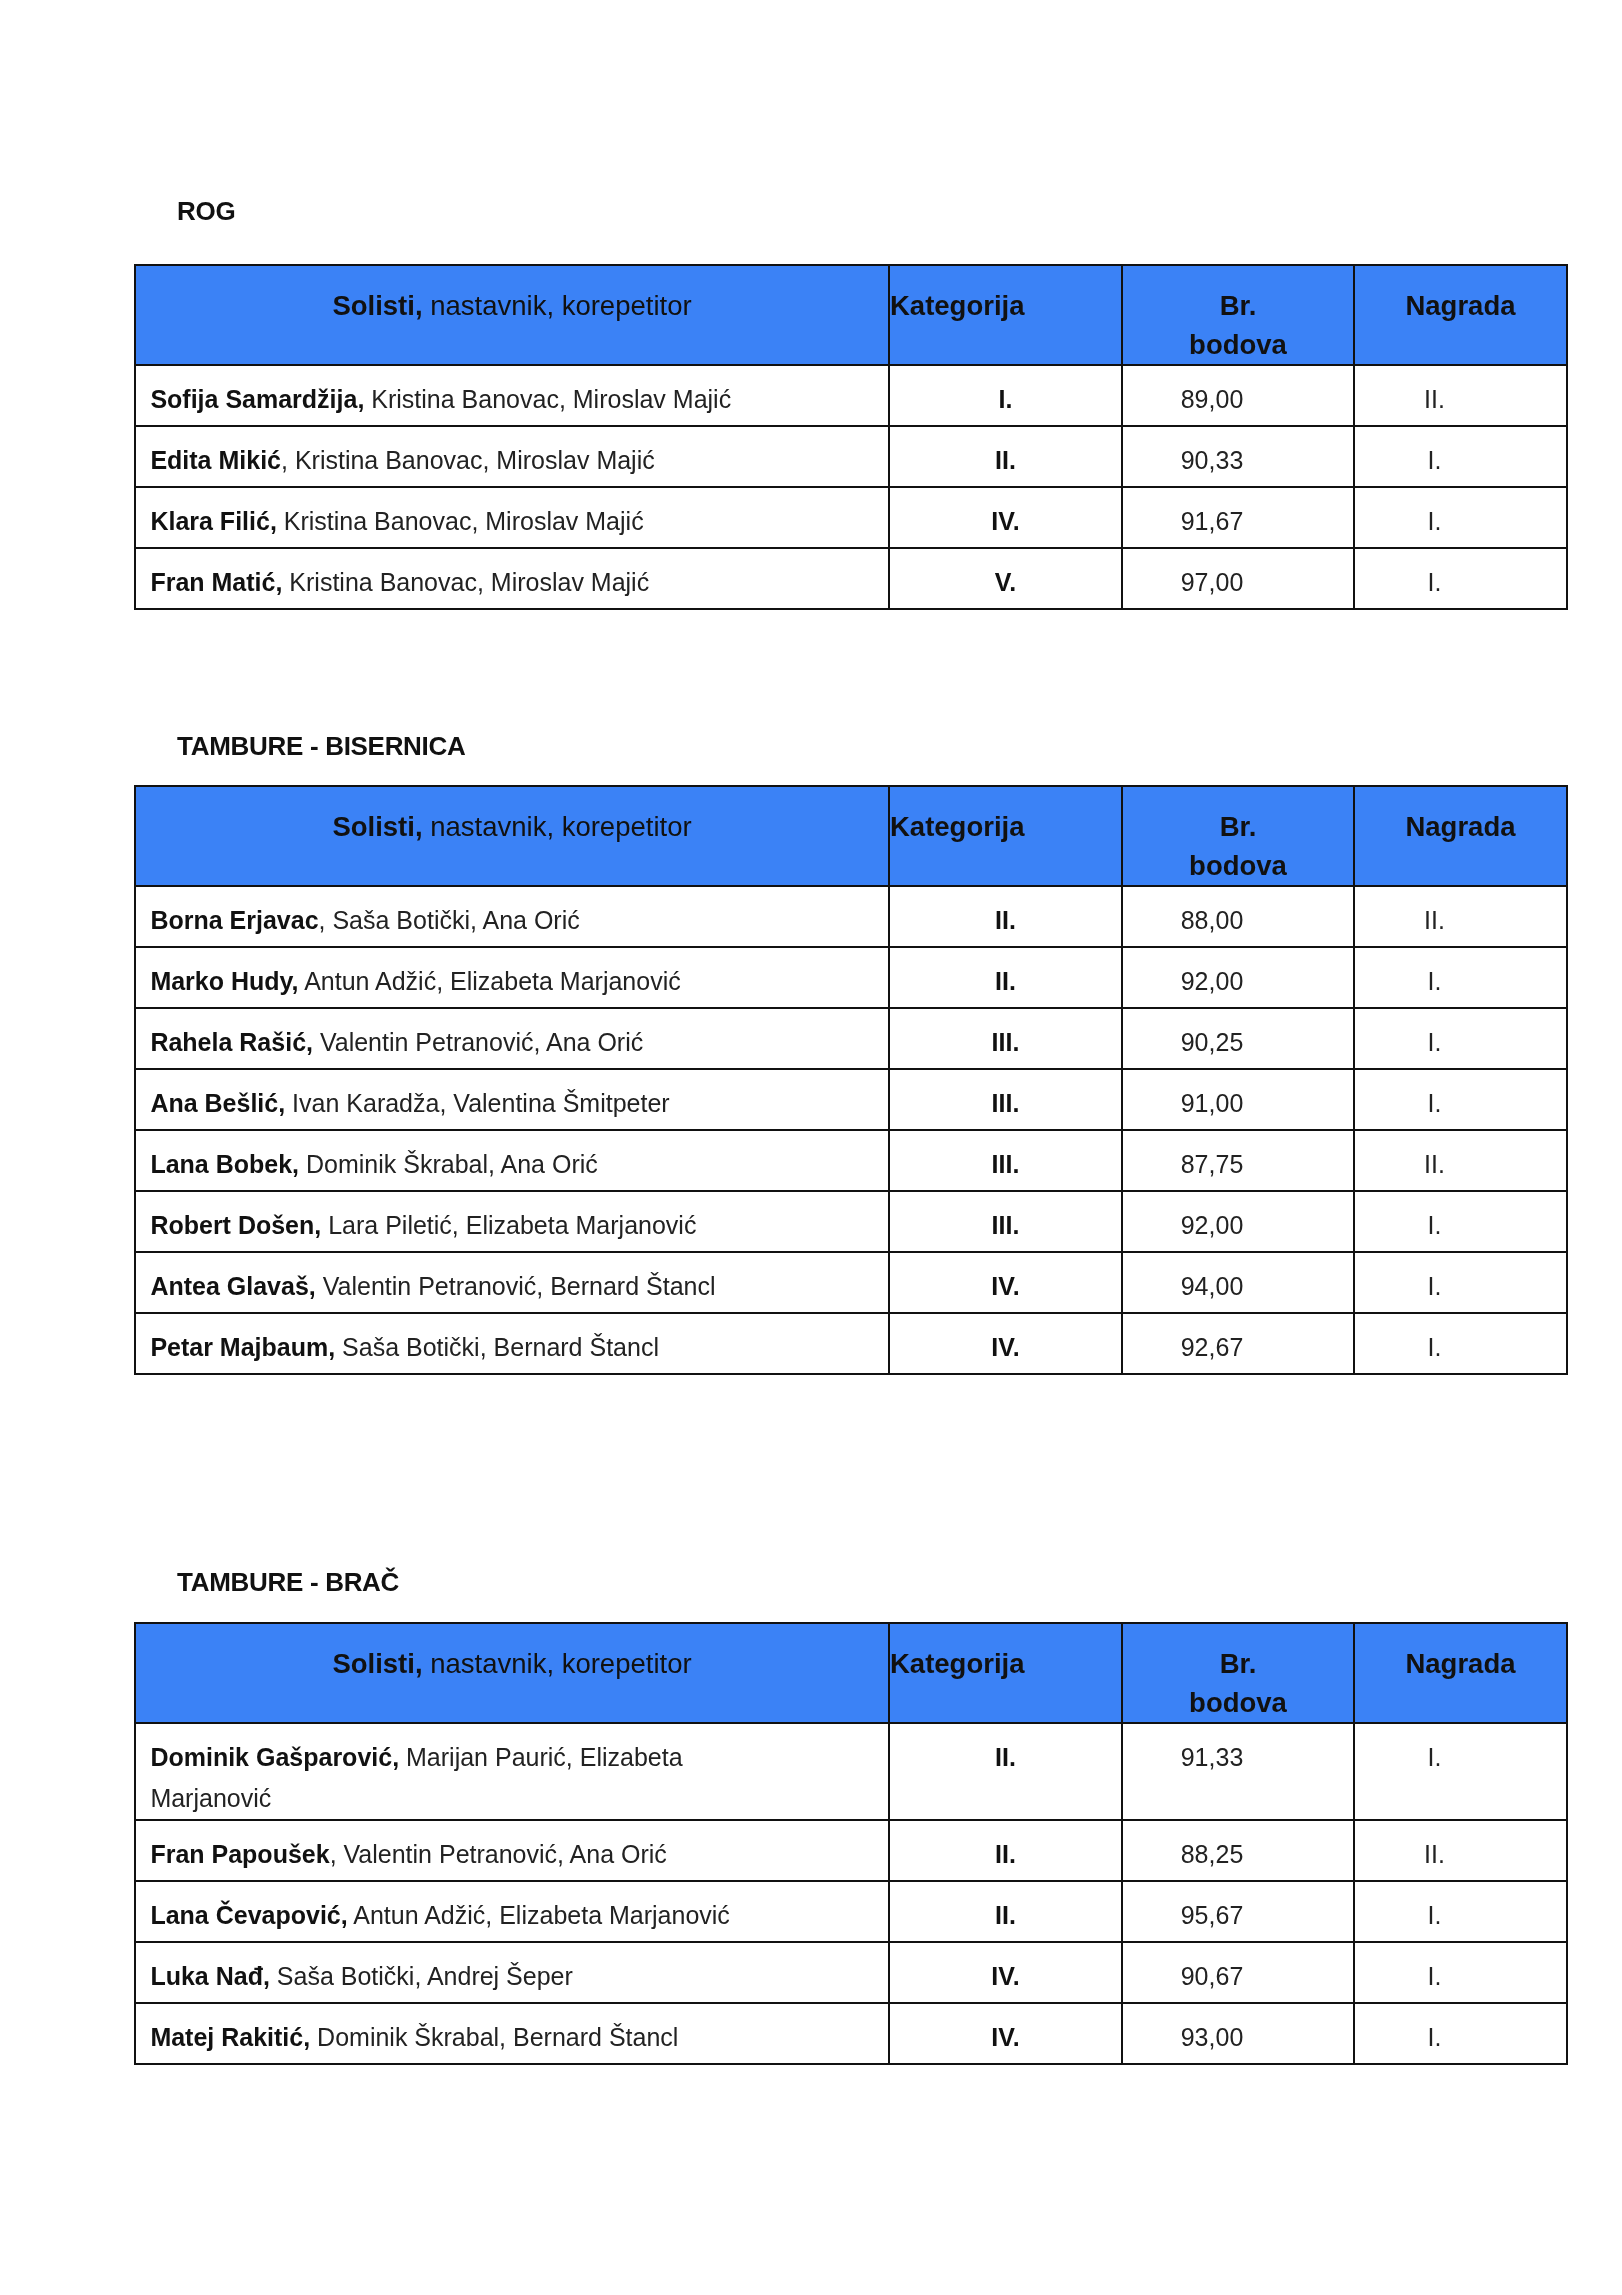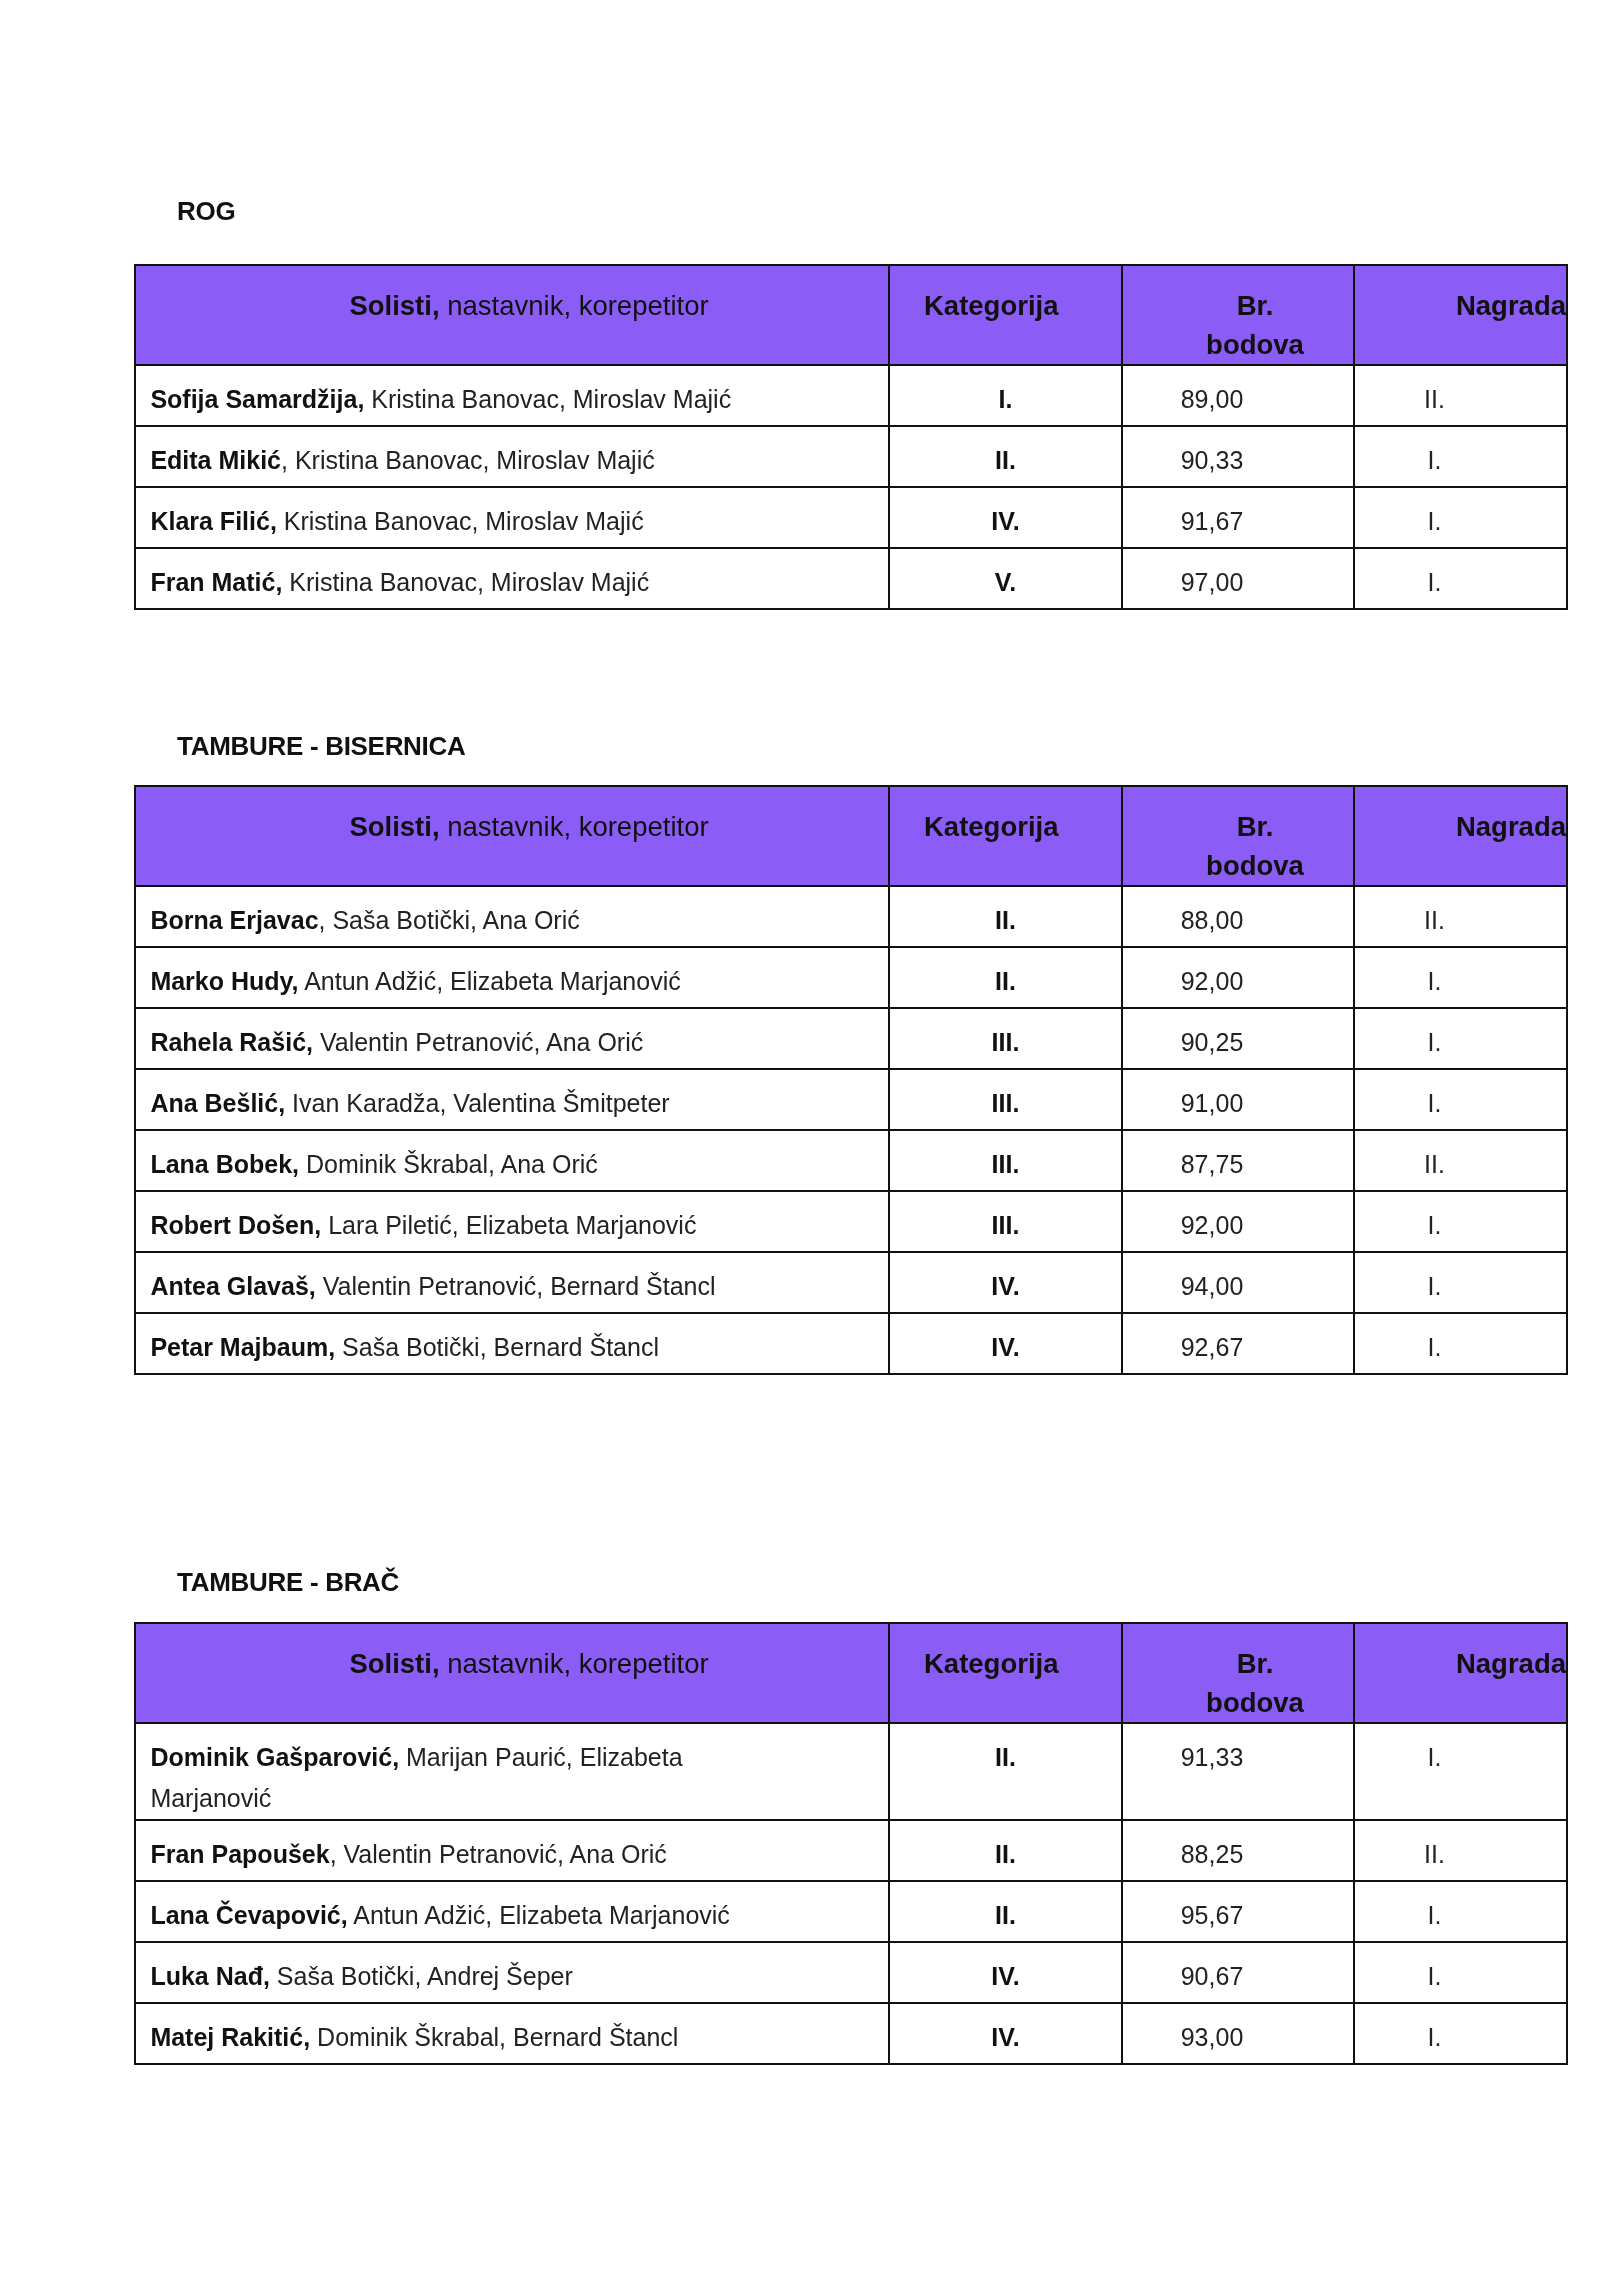--- a/index.html
+++ b/index.html
@@ -20,30 +20,29 @@
     }
     table.results col.c1 { width: 754px; }
     table.results col.c2 { width: 233px; }
     table.results col.c3 { width: 232px; }
     table.results col.c4 { width: 213px; }
     table.results th, table.results td {
       border: 2.6px solid #111;
       padding: 0; vertical-align: top;
     }
     table.results thead th {
-      background: #8b5cf6; height: 97px; box-sizing: border-box;
+      background: #3b82f6; height: 97px; box-sizing: border-box;
       font-size: 27.5px; line-height: 39px; font-weight: bold; color: #111;
       padding-top: 19.6px;
-      padding-left: 34px;
     }
     th.h-solisti { text-align: center; padding-right: 52px; }
     th.h-solisti .norm { font-weight: normal; }
     th.h-kat { text-align: left; padding-left: 19.6px; margin-left: 32px; }
     th.h-bod { text-align: center; padding-right: 52px; }
-    th.h-nag { text-align: right; padding-left: 23.6px; }
+    th.h-nag { text-align: center; padding-left: 23.6px; }
     table.results tbody td {
       height: 61px; box-sizing: border-box;
       font-size: 25px; line-height: 41px; padding-top: 13px;
     }
     tbody td.name { padding-left: 14.4px; padding-right: 14px; }
     tbody td.name .soloist { font-weight: bold; color: #111; }
     tbody td.name .rest { font-weight: normal; color: #222; }
     tbody td.kat { text-align: center; font-weight: bold; color: #111; }
     tbody td.bod { text-align: center; padding-right: 52px; color: #222; }
     tbody td.nag { text-align: center; padding-right: 52px; color: #222; }

